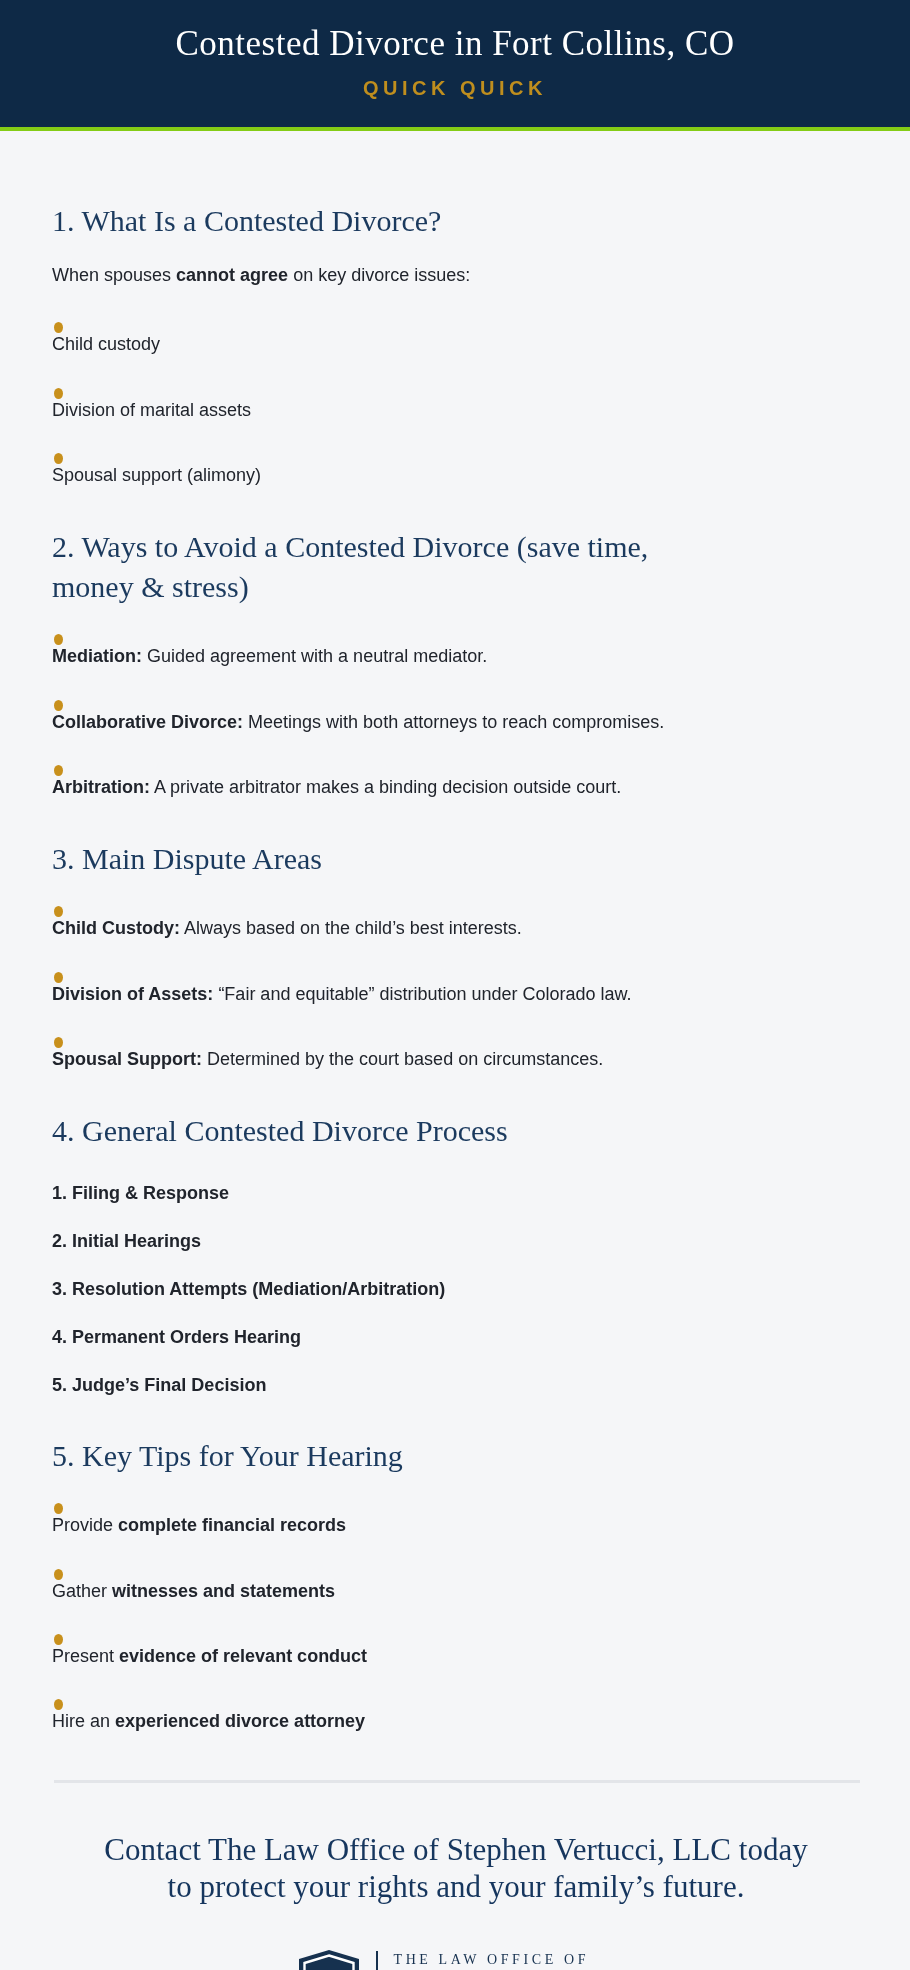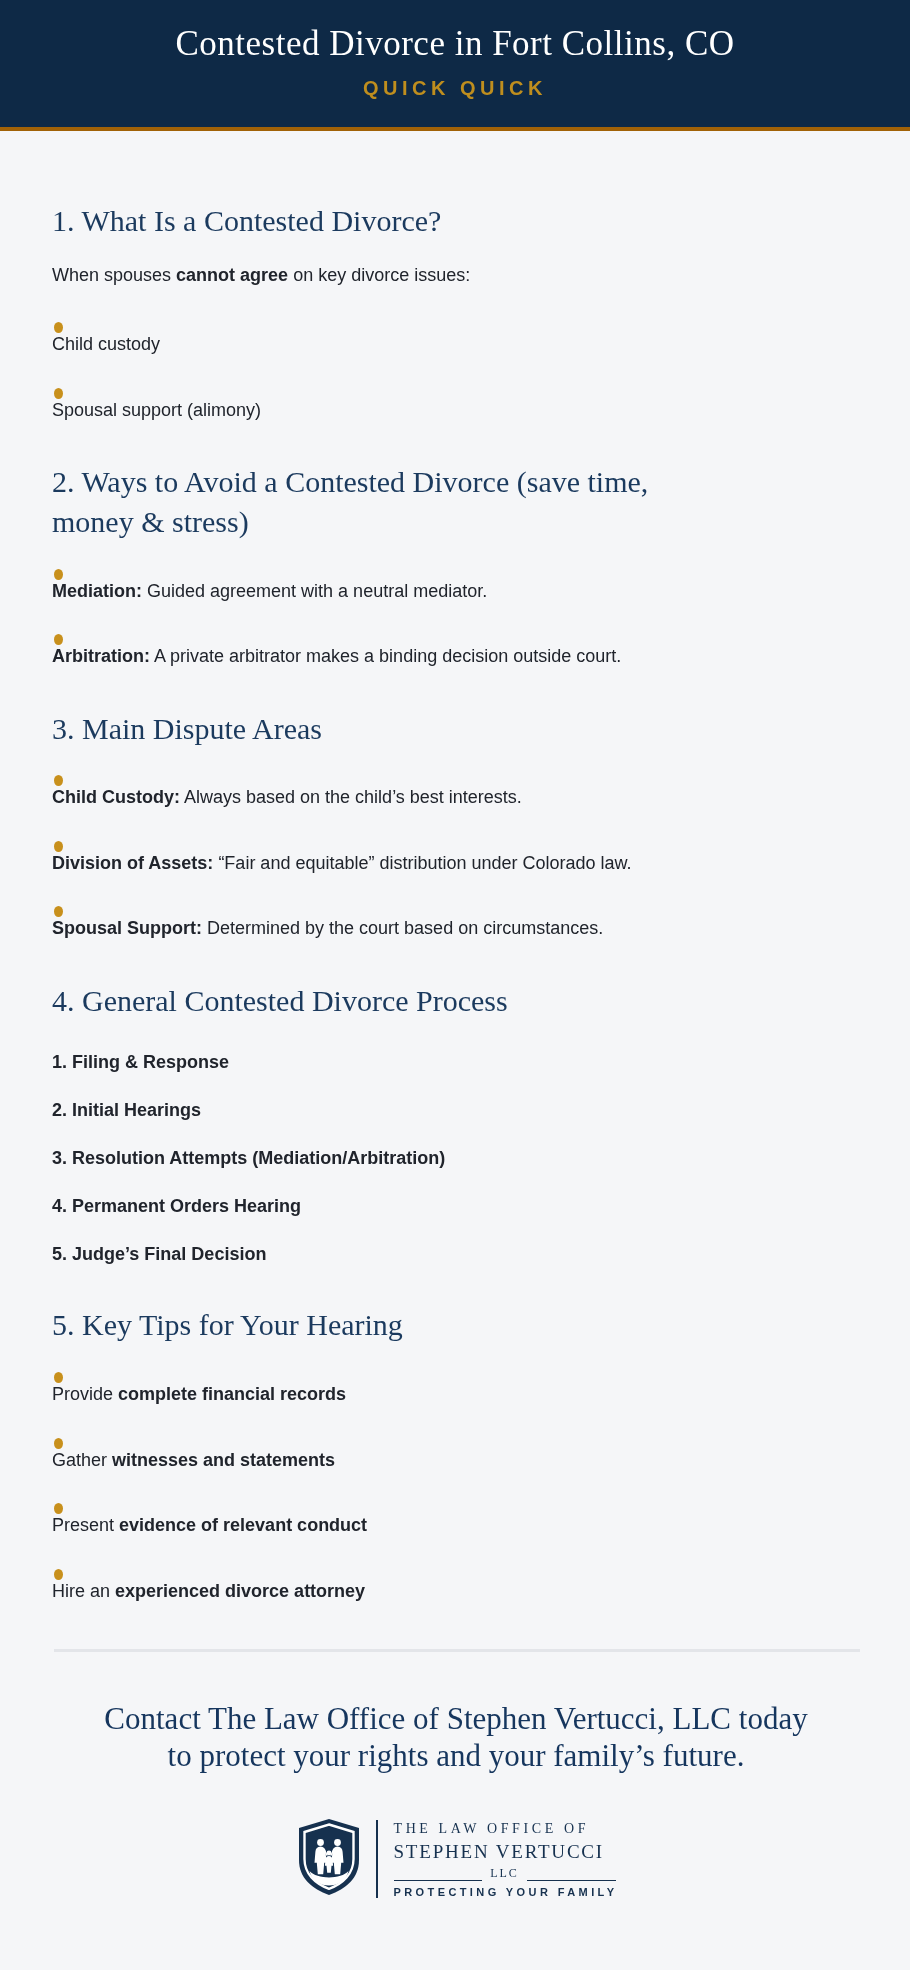--- a/index.html
+++ b/index.html
@@ -6,21 +6,21 @@
   html,body { margin:0; padding:0; }
   body {
     width: 910px; height: 1970px; overflow: hidden;
     background: #f5f6f8;
     font-family: "Liberation Sans", sans-serif;
     color: #20242c;
   }
   
   .header {
     height: 131px; background: #0e2946;
-    border-bottom: 4px solid #a16207;
+    border-bottom: 4px solid #84cc16;
     text-align: center; padding-top: 24px;
   }
   .header .title {
     font-family: "Liberation Serif", serif; font-weight: 400;
     color: #ffffff; font-size: 35px; margin: 0; letter-spacing: .5px;
   }
   .header .subtitle {
     color: #bf8e1e; font-weight: bold; font-size: 20px;
     letter-spacing: 4.5px; margin-top: 13px;
   }
@@ -75,31 +75,39 @@
   <section class="first">
     <h2 class="section-heading">1. What Is a Contested Divorce?</h2>
     <p class="intro"><span>When spouses </span><b>cannot agree</b><span> on key divorce issues:</span></p>
     <ul class="bullets">
       <li class="bullet-row">
         <span class="dot"></span>
         <p class="bullet-text"><span>Child custody</span><b></b><span></span></p>
       </li>
       <li class="bullet-row">
         <span class="dot"></span>
+        <p class="bullet-text"><span>Division of marital assets</span><b></b><span></span></p>
+      </li>
+      <li class="bullet-row">
+        <span class="dot"></span>
         <p class="bullet-text"><span>Spousal support (alimony)</span><b></b><span></span></p>
       </li>
     </ul>
   </section>
 
   <section>
     <h2 class="section-heading"><span>2. Ways to Avoid a Contested Divorce (save time,</span><br><span>money &amp; stress)</span></h2>
     <ul class="bullets">
       <li class="bullet-row">
         <span class="dot"></span>
         <p class="bullet-text"><span></span><b>Mediation:</b><span> Guided agreement with a neutral mediator.</span></p>
+      </li>
+      <li class="bullet-row">
+        <span class="dot"></span>
+        <p class="bullet-text"><span></span><b>Collaborative Divorce:</b><span> Meetings with both attorneys to reach compromises.</span></p>
       </li>
       <li class="bullet-row">
         <span class="dot"></span>
         <p class="bullet-text"><span></span><b>Arbitration:</b><span> A private arbitrator makes a binding decision outside court.</span></p>
       </li>
     </ul>
   </section>
 
   <section>
     <h2 class="section-heading">3. Main Dispute Areas</h2>

